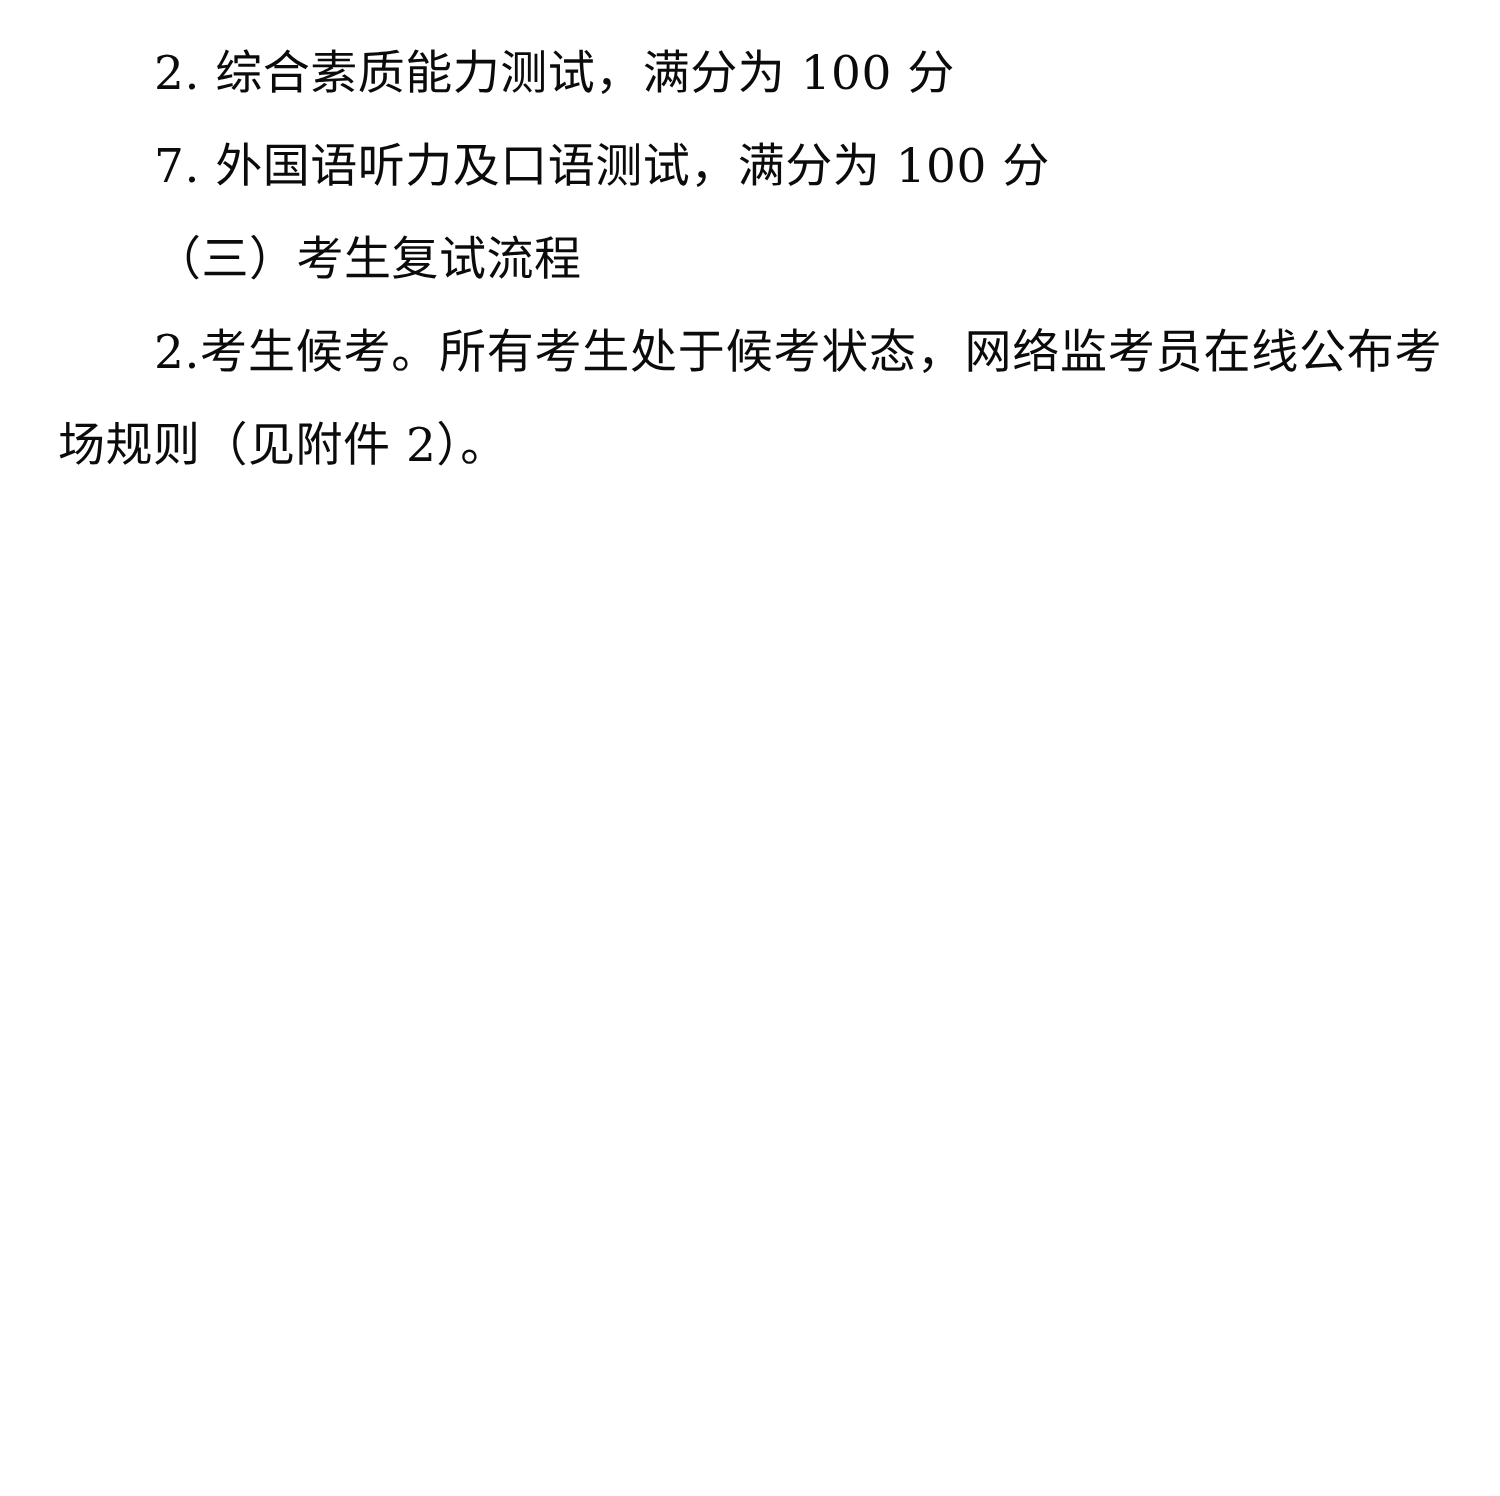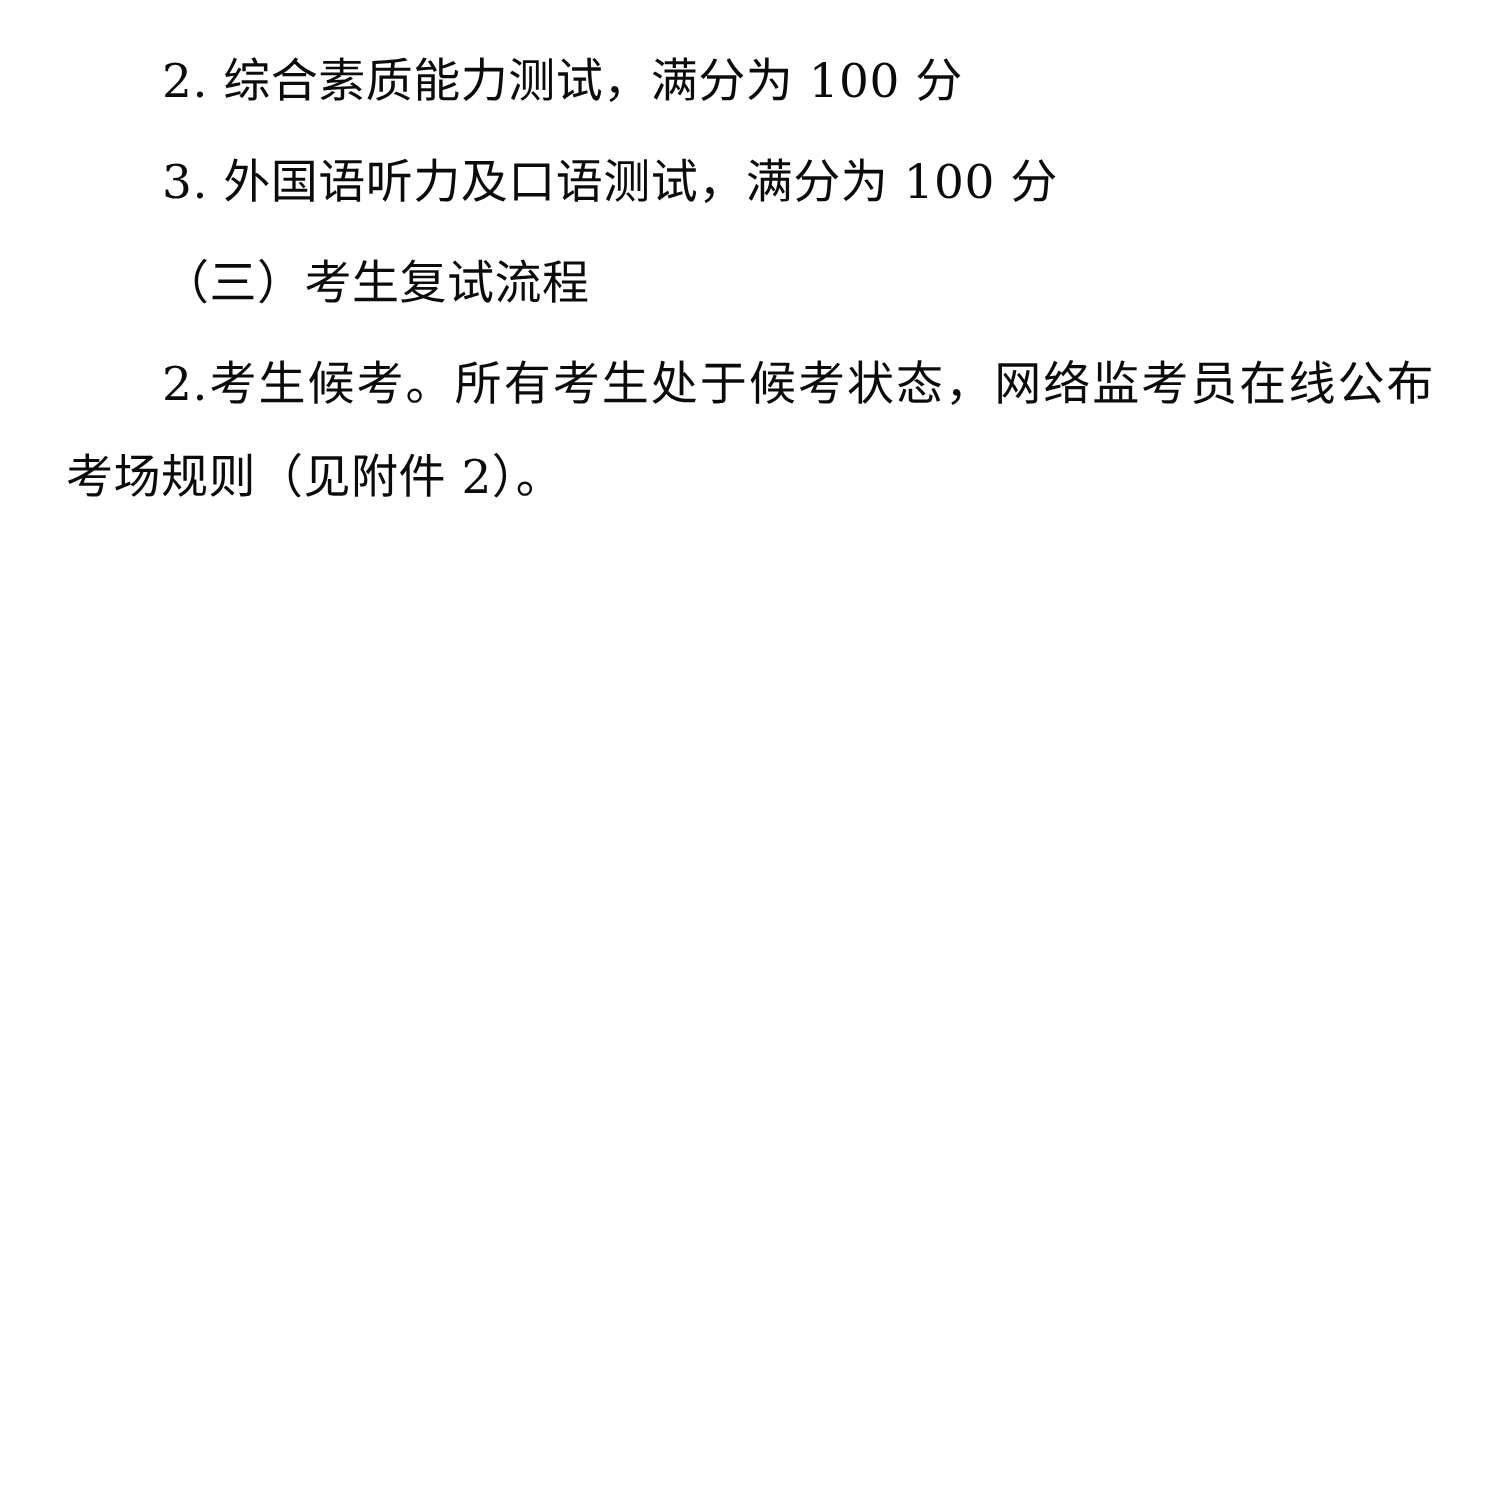--- a/index.html
+++ b/index.html
@@ -19,35 +19,35 @@
   .doc-body {
     padding: 26px 58px 0 58px;
     box-sizing: border-box;
   }
   .para {
     font-size: 47px;
     line-height: 93px;
     text-align: justify;
     text-justify: inter-ideograph;
     letter-spacing: 0.5px;
-    margin: 8px;
+    margin: 0;
     white-space: pre-wrap;
   }
   .indent {
     text-indent: 96px;
   }
   .heading {
     text-indent: 96px;
   }
 </style>
 </head>
 <body>
 
 <div class="page">
   <div class="doc-body">
 
     <p class="para indent">2. 综合素质能力测试，满分为 100 分</p>
-    <p class="para indent">3. 外国语听力及口语测试，满分为 100 分</p>
+    <p class="para indent">7. 外国语听力及口语测试，满分为 100 分</p>
     <p class="para heading">（三）考生复试流程</p>
     <p class="para indent">2.考生候考。所有考生处于候考状态，网络监考员在线公布考场规则（见附件 2）。</p>
 
   </div>
 </div>
 
 </body></html>

